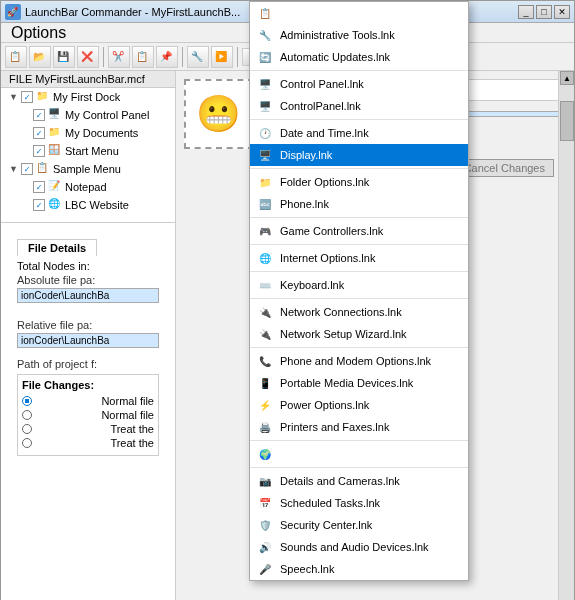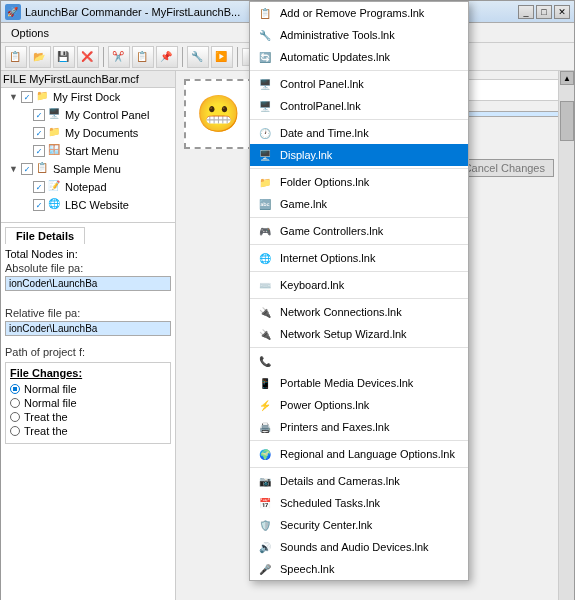--- a/index.html
+++ b/index.html
@@ -69,21 +69,21 @@
     .menu-bar {
       background: #f0f0f0;
       height: 20px;
       display: flex;
       align-items: center;
       padding: 0 4px;
       border-bottom: 1px solid #ccc;
     }
     .menu-item {
       padding: 14px 6px;
-      font-size: 11px;
+      font-size: 16px;
       cursor: pointer;
       color: #000;
     }
 
     
     .toolbar {
       background: #f0f0f0;
       height: 28px;
       display: flex;
       align-items: center;
@@ -125,21 +125,21 @@
     
     .left-panel {
       width: 175px;
       background: #fff;
       border-right: 1px solid #ccc;
       overflow-y: auto;
       flex-shrink: 0;
     }
     .left-panel-header {
       background: #e8e8e8;
-      padding: 2px 2px;
+      padding: 2px 8px;
       font-size: 11px;
       color: #000;
       border-bottom: 1px solid #ccc;
     }
     .tree-item {
       display: flex;
       align-items: center;
       padding: 2px 4px;
       font-size: 11px;
       cursor: pointer;
@@ -333,28 +333,28 @@
     
     .section-box {
       border: 1px solid #ccc;
       margin: 4px 0;
       padding: 4px;
     }
     .section-title {
       font-size: 11px;
       font-weight: bold;
       margin-bottom: 4px;
-      text-decoration: underline;
     }
     .radio-item {
       display: flex;
       align-items: center;
       gap: 4px;
       font-size: 11px;
       margin-bottom: 2px;
+      justify-content: space-between;
     }
     .radio-circle {
       width: 10px;
       height: 10px;
       border-radius: 50%;
       border: 1px solid #666;
       background: white;
       flex-shrink: 0;
     }
     .radio-circle.selected {
@@ -438,21 +438,21 @@
         <span class="tree-icon">📝</span>
         <span>Notepad</span>
       </div>
       <div class="tree-item indent-2">
         <span class="tree-arrow"></span>
         <div class="tree-checkbox checked"></div>
         <span class="tree-icon">🌐</span>
         <span>LBC Website</span>
       </div>
 
-      <div style="padding: 4px; border-top: 1px solid #ccc; margin-top: 8px;">
+      <div style="padding: 16px; border-top: 1px solid #ccc; margin-top: 8px;">
         <div class="tab-row">
           <div class="tab active">File Details</div>
         </div>
 
         <div class="detail-row">
           <span>Total Nodes in:</span>
         </div>
         <div style="margin-bottom: 16px;">
           <div class="detail-row">Absolute file pa:</div>
           <div style="background: #d0e8ff; border: 1px solid #aaa; padding: 1px 3px; font-size: 10px;">ionCoder\LaunchBa</div>
@@ -516,21 +516,20 @@
           <div class="q4"></div>
         </div>
         <span class="watermark-text">GHOST580.XYZ</span>
       </div>
     </div>
   </div>
 
   <div class="dropdown-menu" id="dropdown-container">
   <div class="dropdown-item">
         <span class="dropdown-icon">📋</span>
-        <span>Add or Remove Programs.lnk</span>
       </div>
       <div class="dropdown-item">
         <span class="dropdown-icon">🔧</span>
         <span>Administrative Tools.lnk</span>
       </div>
       <div class="dropdown-item">
         <span class="dropdown-icon">🔄</span>
         <span>Automatic Updates.lnk</span>
       </div>
       <div class="dropdown-separator"></div>
@@ -551,21 +550,21 @@
         <span class="dropdown-icon">🖥️</span>
         <span>Display.lnk</span>
       </div>
       <div class="dropdown-separator"></div>
       <div class="dropdown-item">
         <span class="dropdown-icon">📁</span>
         <span>Folder Options.lnk</span>
       </div>
       <div class="dropdown-item">
         <span class="dropdown-icon">🔤</span>
-        <span>Game.lnk</span>
+        <span>Phone.lnk</span>
       </div>
       <div class="dropdown-separator"></div>
       <div class="dropdown-item">
         <span class="dropdown-icon">🎮</span>
         <span>Game Controllers.lnk</span>
       </div>
       <div class="dropdown-separator"></div>
       <div class="dropdown-item">
         <span class="dropdown-icon">🌐</span>
         <span>Internet Options.lnk</span>
@@ -580,37 +579,37 @@
         <span class="dropdown-icon">🔌</span>
         <span>Network Connections.lnk</span>
       </div>
       <div class="dropdown-item">
         <span class="dropdown-icon">🔌</span>
         <span>Network Setup Wizard.lnk</span>
       </div>
       <div class="dropdown-separator"></div>
       <div class="dropdown-item">
         <span class="dropdown-icon">📞</span>
+        <span>Phone and Modem Options.lnk</span>
       </div>
       <div class="dropdown-item">
         <span class="dropdown-icon">📱</span>
         <span>Portable Media Devices.lnk</span>
       </div>
       <div class="dropdown-item">
         <span class="dropdown-icon">⚡</span>
         <span>Power Options.lnk</span>
       </div>
       <div class="dropdown-item">
         <span class="dropdown-icon">🖨️</span>
         <span>Printers and Faxes.lnk</span>
       </div>
       <div class="dropdown-separator"></div>
       <div class="dropdown-item">
         <span class="dropdown-icon">🌍</span>
-        <span>Regional and Language Options.lnk</span>
       </div>
       <div class="dropdown-separator"></div>
       <div class="dropdown-item">
         <span class="dropdown-icon">📷</span>
         <span>Details and Cameras.lnk</span>
       </div>
       <div class="dropdown-item">
         <span class="dropdown-icon">📅</span>
         <span>Scheduled Tasks.lnk</span>
       </div>

